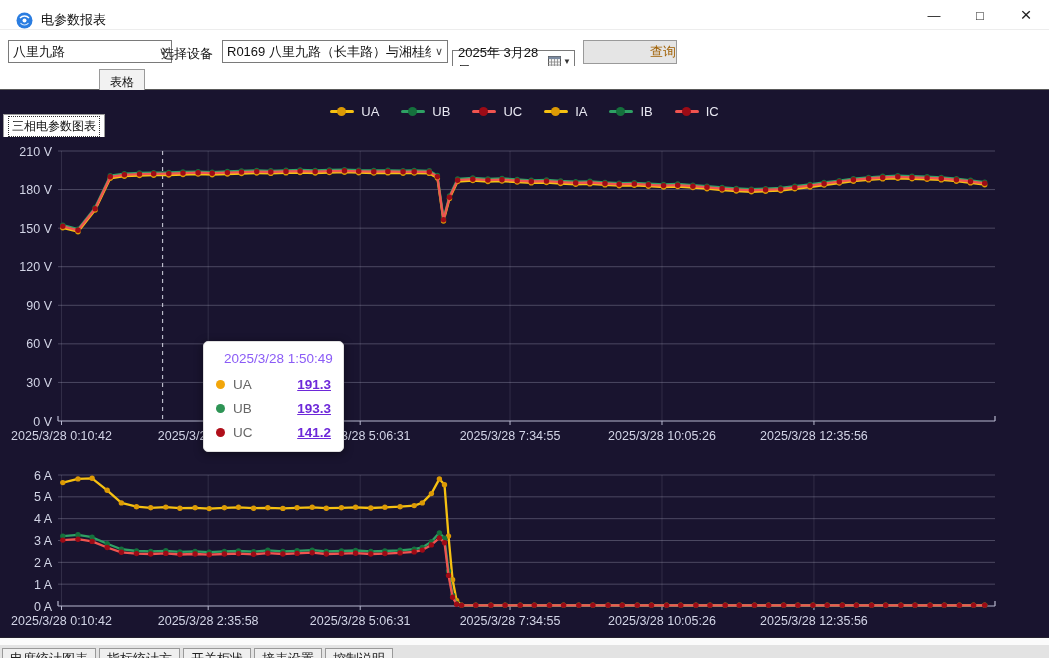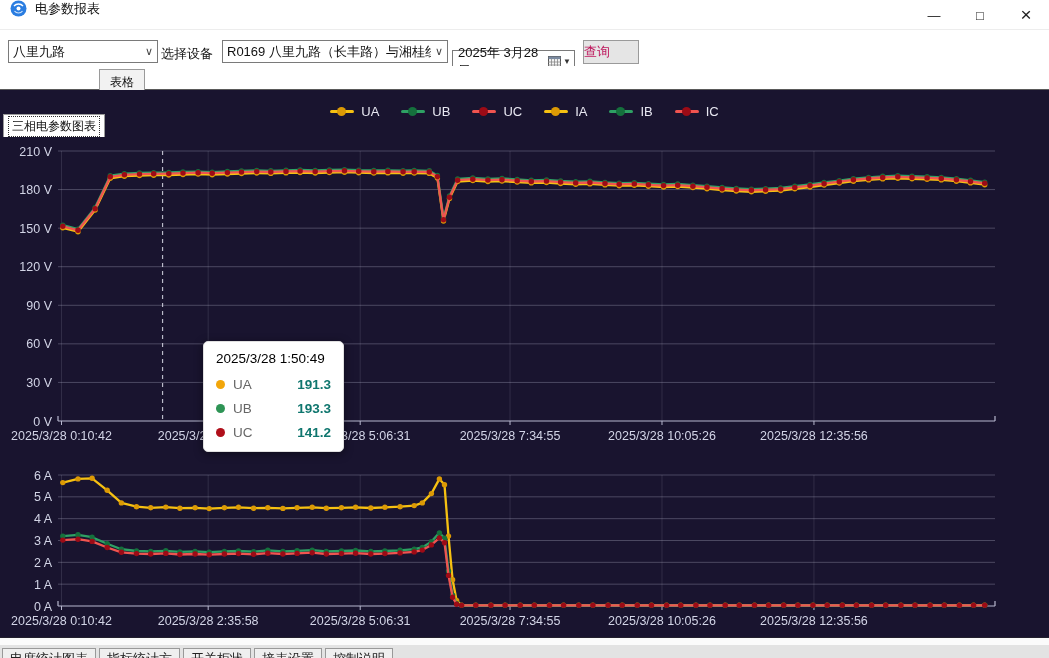--- a/index.html
+++ b/index.html
@@ -2,41 +2,41 @@
 <html><head>
 <meta charset="utf-8">
 <style>
   * { margin:0; padding:0; box-sizing:border-box; }
   html,body { width:1049px; height:658px; overflow:hidden; background:#f0f0f0;
               font-family:"Liberation Sans", sans-serif; }
   .window { position:relative; width:1049px; height:658px; background:#fff; }
 
   
   .titlebar { position:absolute; left:0; top:0; width:1049px; height:30px;
-              background:#ffffff; border-bottom:1px solid #ededed; display:flex; align-items:flex-start; }
+              background:#ffffff; border-bottom:1px solid #ededed; display:flex; align-items:flex-end;padding-left:6px; }
   .app-icon { width:17px; height:17px; margin-left:10px; }
   .title-text { font-size:13px; color:#111; margin-left:8px; }
   .win-controls { position:absolute; right:0; top:0; height:30px; display:flex; }
   .win-btn { width:46px; height:30px; display:flex; align-items:center; justify-content:center;
              font-size:13px; color:#222; cursor:default; }
   .win-btn.close { font-size:19px; }
 
   
   .toolbar { position:absolute; left:0; top:30px; width:1049px; height:36px; background:#ffffff; }
   .combo { position:absolute; top:10px; height:23px; background:#fff; border:1px solid #7a7a7a;
            font-size:13px; color:#111; display:flex; align-items:center; padding:0 4px; }
   .combo .chev { margin-left:auto; color:#444; font-size:11px; padding-left:4px; }
   .combo-text { white-space:nowrap; overflow:hidden; }
   .lbl-device { position:absolute; left:161px; top:15px; font-size:13px; color:#111; }
   .datepicker { position:absolute; left:452px; top:20px; width:123px; height:23px; border:1px solid #7a7a7a;
                 background:#fff; display:flex; align-items:center; font-size:13px; color:#111; padding-left:5px; }
   .dp-icons { margin-left:auto; display:flex; align-items:center; height:100%; padding-right:3px; }
   .dp-arrow { font-size:8px; color:#333; margin-left:2px; }
-  .btn-query { position:absolute; left:583px; top:10px; width:56px; height:24px; background:#e5e5e5;
-               border:1px solid #9a9a9a; font-size:13px; color:#be185d; text-align:left; line-height:22px; }
+  .btn-query { position:absolute; left:583px; top:10px; width:94px; height:24px; background:#e5e5e5;
+               border:1px solid #9a9a9a; font-size:13px; color:#a16207; text-align:right; line-height:22px; }
 
   
   .tabstrip { position:absolute; left:0; top:66px; width:1049px; height:24px; background:#ffffff;
               border-bottom:1px solid #5a5a5a; }
   .tab { position:absolute; font-size:12px; color:#111; background:#fff; border:1px solid #9a9a9a;
          border-bottom:none; display:flex; align-items:center; justify-content:center; }
   .tab.active { left:3px; top:1px; height:23px; padding:0 4px; z-index:2;margin-top:47px; }
   .tab.active .focusbox { border:1px dotted #333; padding:1px 3px; }
   .tab.inactive { left:99px; top:3px; height:21px; padding:12px 10px; background:#f2f2f2; }
 
@@ -48,24 +48,24 @@
   .legend-mark { position:relative; width:24px; height:9px; }
   .legend-mark .line { position:absolute; left:0; top:3px; width:24px; height:3px; border-radius:2px; }
   .legend-mark .dot { position:absolute; left:7px; top:0; width:9px; height:9px; border-radius:50%; }
   .chart-title { position:absolute; left:38px; top:33px; font-size:12px; color:#ec4899; }
   svg.chartsvg { position:absolute; left:0; top:0; width:1049px; height:547px; }
 
   
   .tooltip { position:absolute; left:203px; top:341px; width:141px; height:111px; background:#ffffff;
              border:1px solid #e0e0e0; border-radius:5px; box-shadow:0 2px 10px rgba(0,0,0,0.45);
              padding:9px 12px 8px 12px; z-index:5; }
-  .tt-date { font-size:13.5px; color:#000000; margin-bottom:6px; white-space:nowrap; }
+  .tt-date { font-size:13.5px; color:#8b5cf6; margin-bottom:6px; white-space:nowrap;margin-left:8px; }
   .tt-row { display:flex; align-items:center; font-size:13.5px; color:#666; height:24px; }
   .tt-dot { width:9px; height:9px; border-radius:50%; margin-right:8px; flex:0 0 auto; }
-  .tt-val { margin-left:auto; font-weight:bold; color:#0f766e; }
+  .tt-val { margin-left:auto; font-weight:bold; color:#6d28d9;text-decoration:underline; }
 
   
   .bottom-white { position:absolute; left:0; top:637px; width:1049px; height:8px; background:#fbfbfb;
                   border-top:1px solid #23202e; }
   .statusbar { position:absolute; left:0; top:645px; width:1049px; height:13px; background:#e3e3e3;
                overflow:hidden; white-space:nowrap; padding-left:2px; }
   .status-item { display:inline-block; font-size:13px; color:#222; background:#efefef;
                  border:1px solid #999; padding:1px 7px; margin-right:3px; margin-top:3px; }
 </style>
 </head>
@@ -82,21 +82,21 @@
     </svg>
     <span class="title-text">电参数报表</span>
     <div class="win-controls">
       <div class="win-btn">—</div>
       <div class="win-btn">□</div>
       <div class="win-btn close">×</div>
     </div>
   </div>
 
   <div class="toolbar">
-    <div class="combo" style="left:8px; width:150px;">
+    <div class="combo" style="left:8px; width:164px;">
       <span class="combo-text">八里九路</span>
       <span class="chev">∨</span>
     </div>
     <span class="lbl-device">选择设备</span>
     <div class="combo" style="left:222px; width:226px;">
       <span class="combo-text">R0169 八里九路（长丰路）与湘桂线交</span>
       <span class="chev">∨</span>
     </div>
     <div class="datepicker">
       <span>2025年 3月28日</span>

